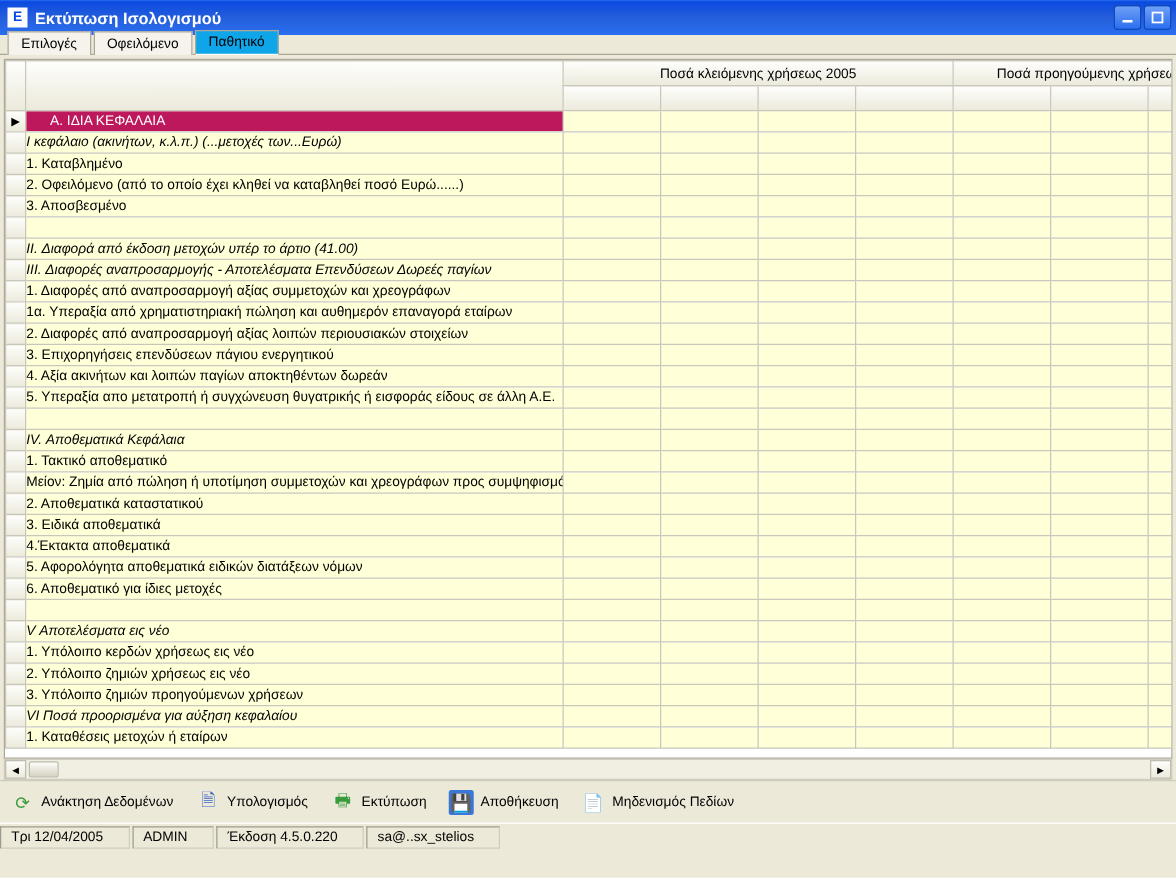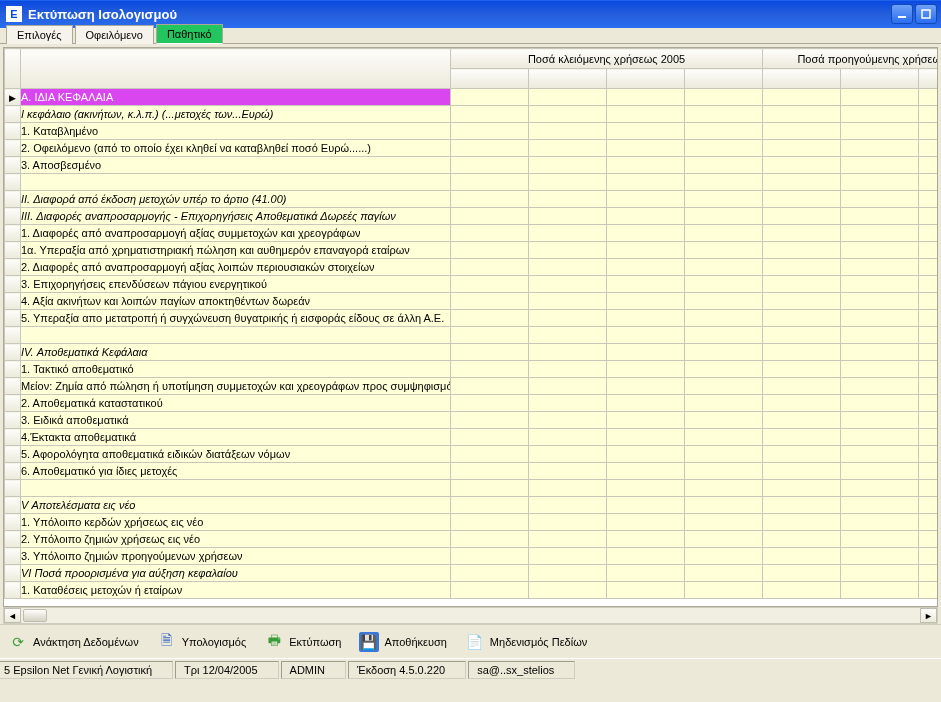--- a/index.html
+++ b/index.html
@@ -55,21 +55,21 @@
     border-bottom:none;
     background:#f5f3eb;
     padding:3px 10px;
     margin-right:2px;
     font-size:11px;
     cursor:default;
     position:relative;
     top:1px;
   }
   .tab.active {
-    background:#22c55e;
+    background:#0ea5e9;
     border-bottom:1px solid #fff;
     top:1px;
     z-index:2;
   }
   
   .grid-wrap {
     background:#fff;
     border:1px solid #aca899;
     margin:3px 3px 0 3px;
     height: 560px;
@@ -104,22 +104,23 @@
     text-align:center;
   }
   td.desc-cell {
     background:#ffffd8;
     padding-left:4px;
   }
   td.num-cell {
     background:#ffffd8;
   }
   tr.selected td.desc-cell {
-    background:#d946ef;
+    background:#be185d;
     color:#fff;
+    padding-left:19px;
   }
   tr.selected td.handle-cell::before {
     content:"▶";
     font-size:9px;
     color:#000;
   }
   tr.italic td.desc-cell { font-style: italic; }
   
   .hscroll {
     height:17px;
@@ -320,21 +321,21 @@
           <td class="num-cell"></td>
           <td class="num-cell"></td>
           <td class="num-cell"></td>
           <td class="num-cell"></td>
           <td class="num-cell"></td>
           <td class="num-cell"></td>
           <td class="num-cell"></td>
         </tr>
         <tr class="italic">
           <td class="handle-cell"></td>
-          <td class="desc-cell">III. Διαφορές αναπροσαρμογής - Επιχορηγήσεις Αποθεματικά Δωρεές παγίων</td>
+          <td class="desc-cell">III. Διαφορές αναπροσαρμογής - Αποτελέσματα Επενδύσεων Δωρεές παγίων</td>
           <td class="num-cell"></td>
           <td class="num-cell"></td>
           <td class="num-cell"></td>
           <td class="num-cell"></td>
           <td class="num-cell"></td>
           <td class="num-cell"></td>
           <td class="num-cell"></td>
         </tr>
         <tr>
           <td class="handle-cell"></td>
@@ -606,18 +607,17 @@
     <span class="icon icon-save">💾</span>
     <span>Αποθήκευση</span>
   </div>
   <div class="tbtn">
     <span class="icon icon-reset">📄</span>
     <span>Μηδενισμός Πεδίων</span>
   </div>
 </div>
 
 <div class="status-bar">
-  <div class="panel first">5 Epsilon Net Γενική Λογιστική</div>
   <div class="panel">Τρι 12/04/2005</div>
   <div class="panel">ADMIN</div>
   <div class="panel">Έκδοση 4.5.0.220</div>
   <div class="panel">sa@..sx_stelios</div>
 </div>
 
 </body></html>

